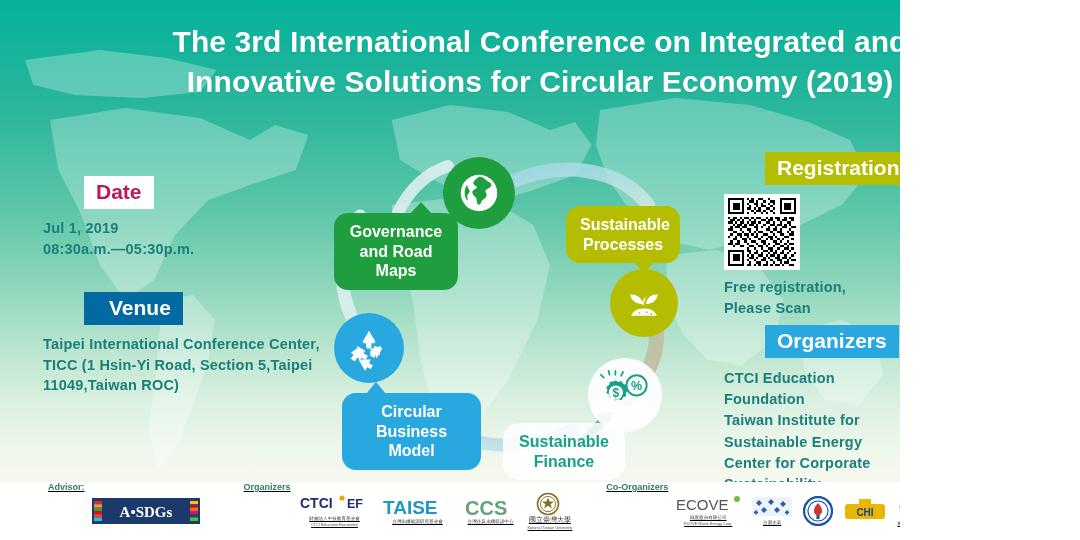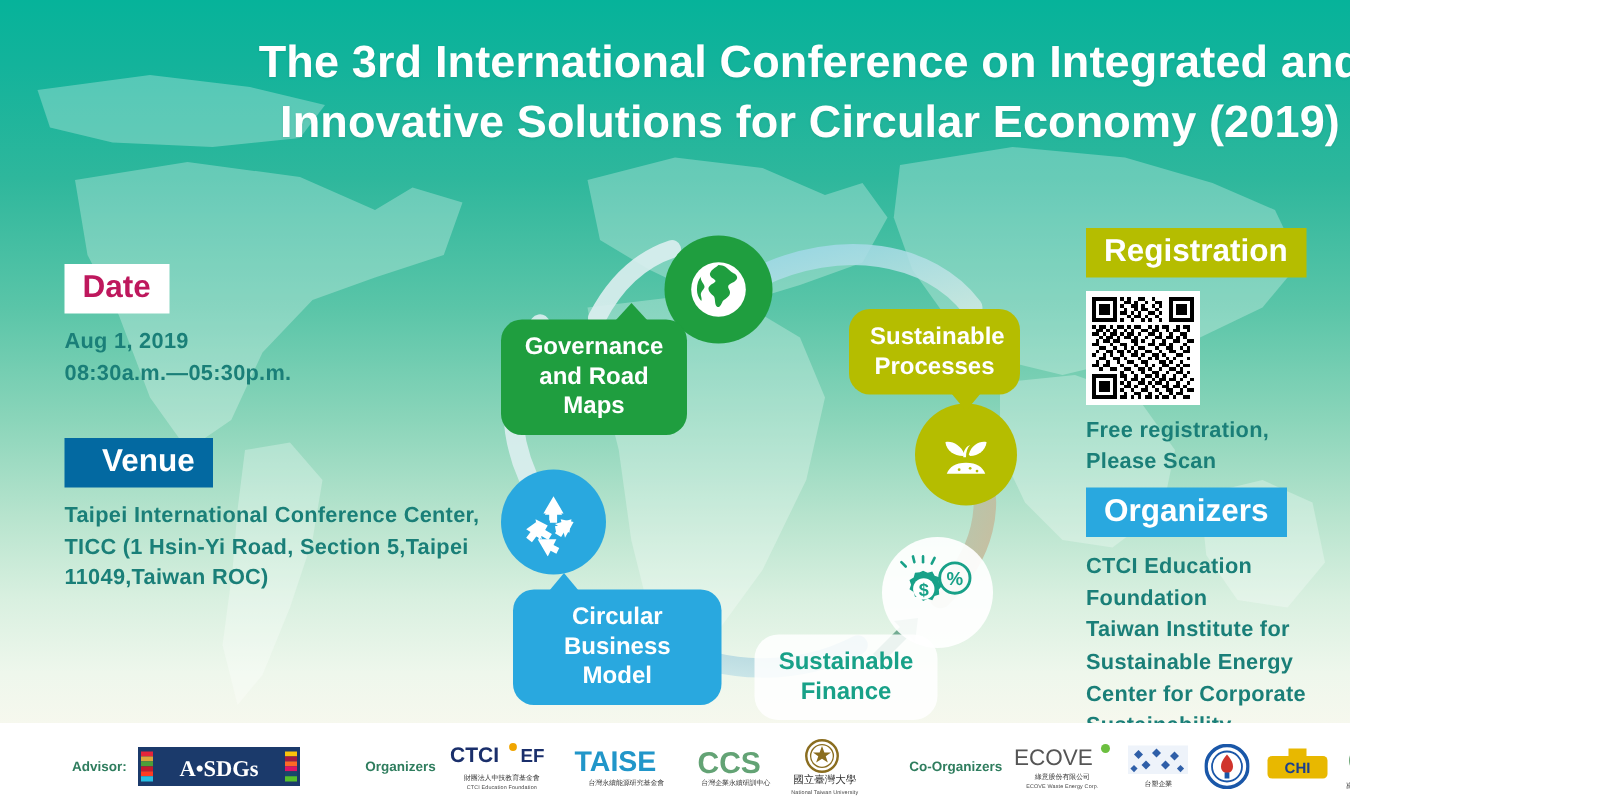--- a/index.html
+++ b/index.html
@@ -32,20 +32,21 @@
     color: #ffffff; font-size: 30px; line-height: 1.32;
     font-weight: 700; letter-spacing: .1px;
     text-shadow: 0 1px 2px rgba(0,0,0,.08);
   }
 
   
   .badge {
     display: inline-block; padding: 4px 12px 5px 12px;
     font-size: 21px; font-weight: 700; line-height: 1.15;
     white-space: nowrap;
+    margin-left: 41px;
   }
   .badge-white { background: #ffffff; color: #be185d; }
   .badge-green { background: #0369a1; color: #ffffff; padding-left: 25px; }
   .badge-olive { background: #b5bd00; color: #ffffff; }
   .badge-blue  { background: #29a8df; color: #ffffff; }
 
   .body-text {
     color: #1a7f78; font-size: 14.5px; line-height: 1.42;
     font-weight: 700; letter-spacing: .2px; white-space: pre-line;
   }
@@ -128,21 +129,21 @@
     background: rgba(255,255,255,.86); color: #18a188;
     border-radius: 16px;
   }
 
   
   .footer {
     position: absolute; left: 0; bottom: 0; width: 1080px; height: 58px;
     background: #ffffff; z-index: 8;
     display: flex; align-items: center;
   }
-  .footer-group { display: flex; align-items: center; height: 100%; }
+  .footer-group { display: flex; height: 100%; text-decoration: underline; }
   .footer-label {
     color: #2f7d5e; font-size: 9px; font-weight: 700;
     margin-right: 7px; white-space: nowrap;
   }
   .logo {
     display: flex; flex-direction: column; align-items: center;
     justify-content: center; margin-right: 10px;
   }
   .logo svg { display: block; }
   .logo-sub {
@@ -176,21 +177,21 @@
 
   <div class="header">
     <h1>
       <span>The 3rd International Conference on Integrated and</span><br>
       <span>Innovative Solutions for Circular Economy (2019)</span>
     </h1>
   </div>
 
   <div class="info-left" id="date-block">
     <span class="badge badge-white">Date</span>
-    <div class="body-text">Aug 1, 2019
+    <div class="body-text">Jul 1, 2019
 08:30a.m.—05:30p.m.</div>
   </div>
 
   <div class="info-left" id="venue-block">
     <span class="badge badge-green">Venue</span>
     <div class="body-text">Taipei International Conference Center,
 TICC (1 Hsin-Yi Road, Section 5,Taipei
 11049,Taiwan ROC)</div>
   </div>
 

